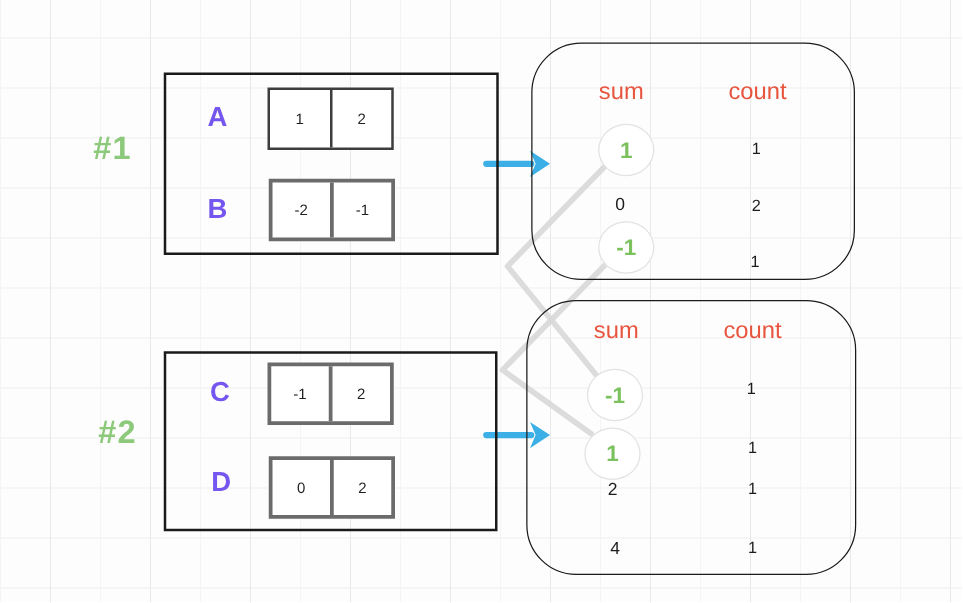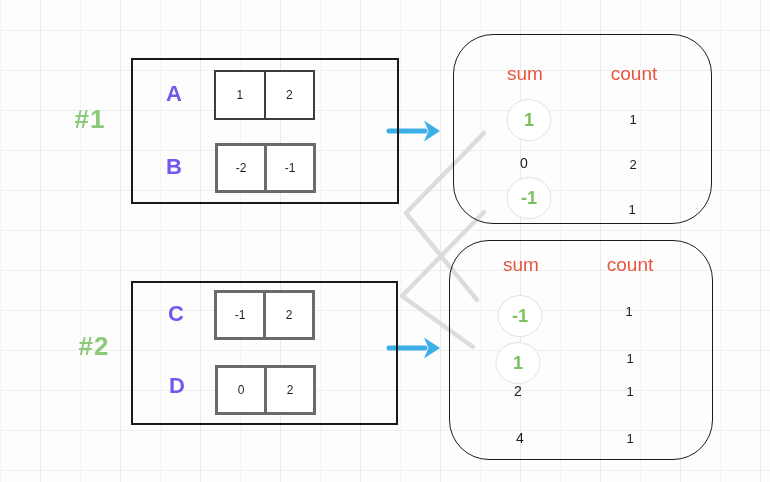--- a/index.html
+++ b/index.html
@@ -63,21 +63,20 @@
   .cells.dark { border: 2px solid #3d3d3d; }
   .cells.dark .cell + .cell { border-left: 2px solid #3d3d3d; }
   .cells.gray { border: 3px solid #6b6b6b; }
   .cells.gray .cell + .cell { border-left: 3px solid #6b6b6b; }
 
   .sum-table {
     position: absolute;
     border: 1.6px solid #1b1b1b;
     border-radius: 40px;
     background: transparent;
-    margin-left: 28px;
   }
   .hdr {
     position: absolute;
     transform: translate(-50%, -50%);
     font-size: 19px;
     font-weight: 500;
     color: #e8553f;
   }
   .sumv {
     position: absolute;

